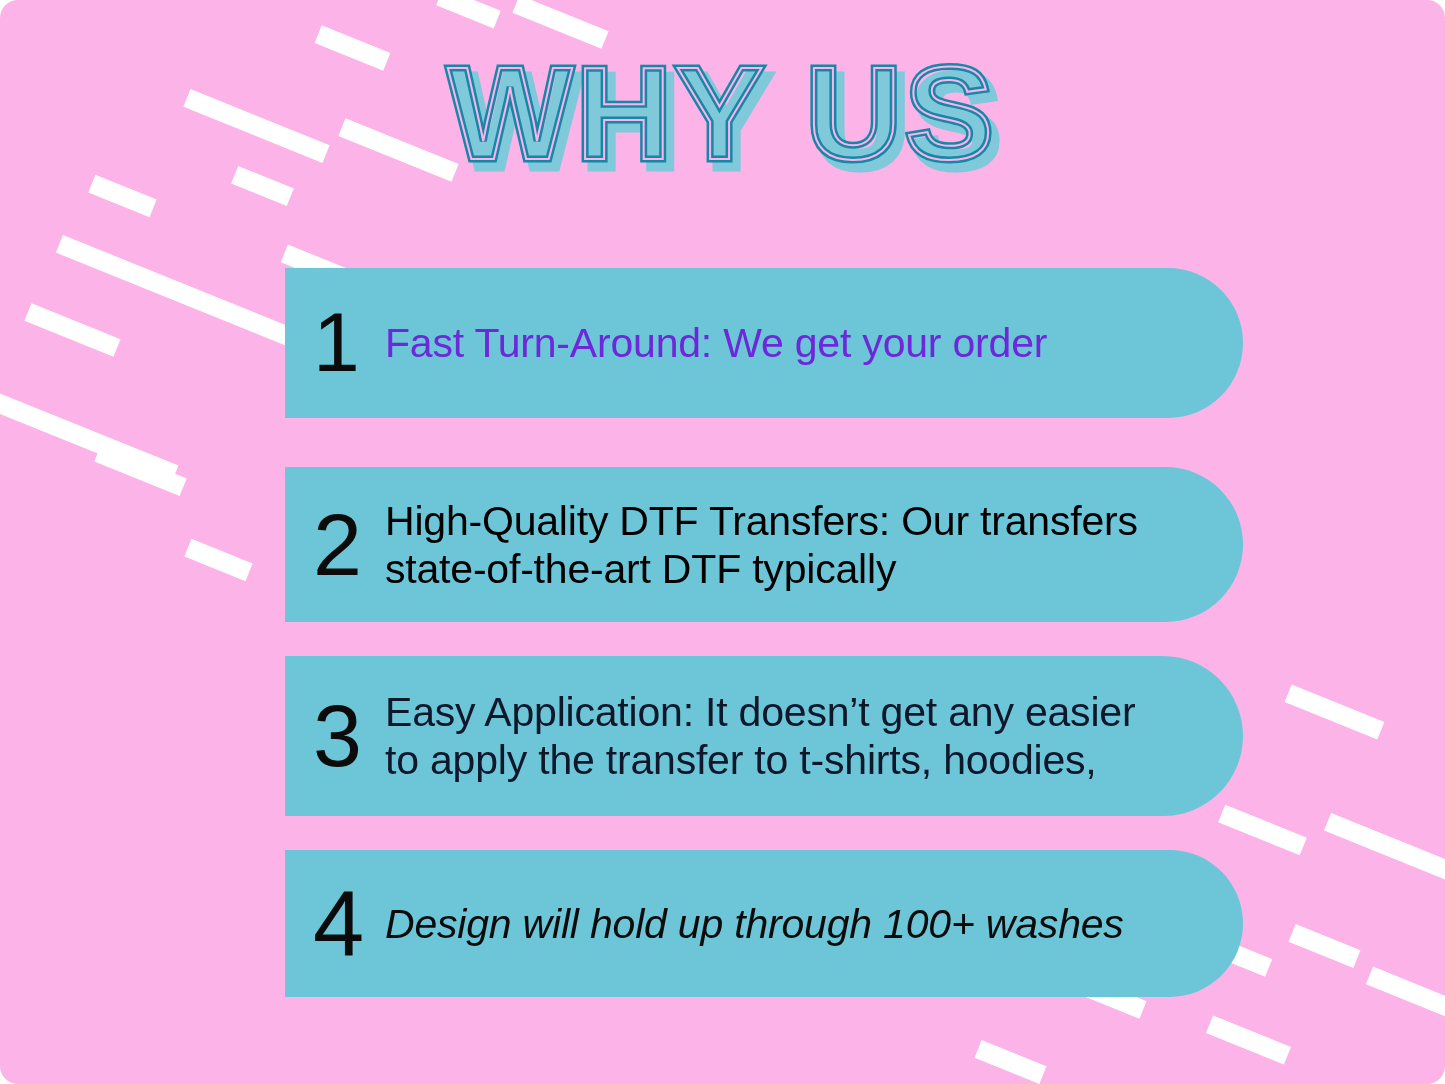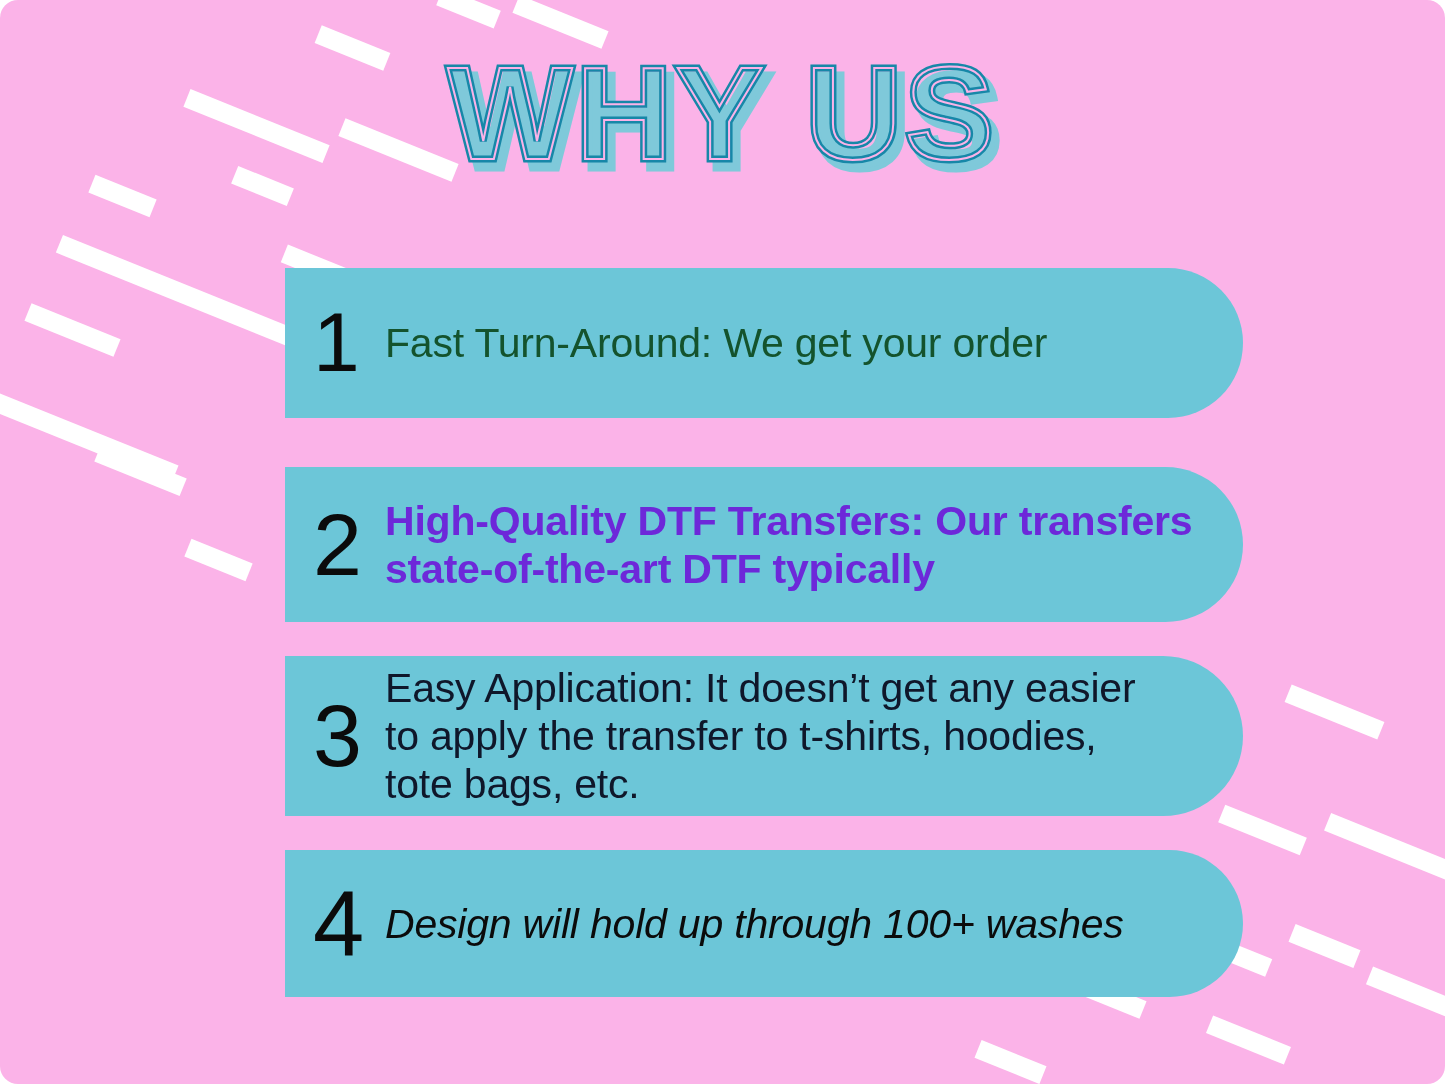--- a/index.html
+++ b/index.html
@@ -165,39 +165,38 @@
     </div>
 
   <div id="title-wrap">
     <div id="title-shadow" style="color: rgb(127, 201, 218); -webkit-text-stroke: 9px rgb(127, 201, 218);">WHY US</div>
     <div id="title-main" style="-webkit-text-stroke: 7px rgb(23, 135, 168);">WHY US</div>
     <div id="title-inner" style="-webkit-text-stroke: 2px rgb(251, 179, 232);">WHY US</div>
   </div>
 
   <div class="card" id="card-1" style="background: rgb(108, 198, 216);">
     <div class="card-number" style="color: rgb(11, 11, 11);">1</div>
-    <div class="card-text" style="color: #14532d;">
+    <div class="card-text" style="color: #6d28d9;">
       <span class="ln">Fast Turn-Around: We get your order</span>
     </div>
   </div>
 
   <div class="card" id="card-2" style="background: rgb(108, 198, 216);">
     <div class="card-number" style="color: rgb(11, 11, 11);">2</div>
-    <div class="card-text" style="color: #6d28d9; font-weight: bold;">
+    <div class="card-text" style="color: #000000;">
       <span class="ln">High-Quality DTF Transfers: Our transfers</span>
       <span class="ln">state-of-the-art DTF typically</span>
     </div>
   </div>
 
   <div class="card" id="card-3" style="background: rgb(108, 198, 216);">
     <div class="card-number" style="color: rgb(11, 11, 11);">3</div>
     <div class="card-text" style="color: #0f172a;">
       <span class="ln">Easy Application: It doesn’t get any easier</span>
       <span class="ln">to apply the transfer to t-shirts, hoodies,</span>
-      <span class="ln">tote bags, etc.</span>
     </div>
   </div>
 
   <div class="card" id="card-4" style="background: rgb(108, 198, 216);">
     <div class="card-number" style="color: rgb(11, 11, 11);">4</div>
     <div class="card-text" style="color: rgb(11, 11, 11); font-style: italic;">
       <span class="ln">Design will hold up through 100+ washes</span>
     </div>
   </div>
 

